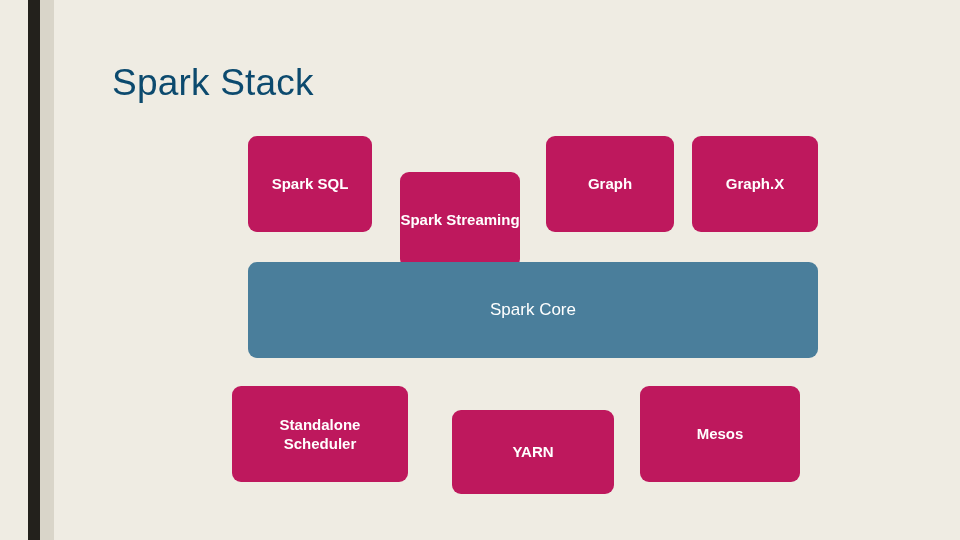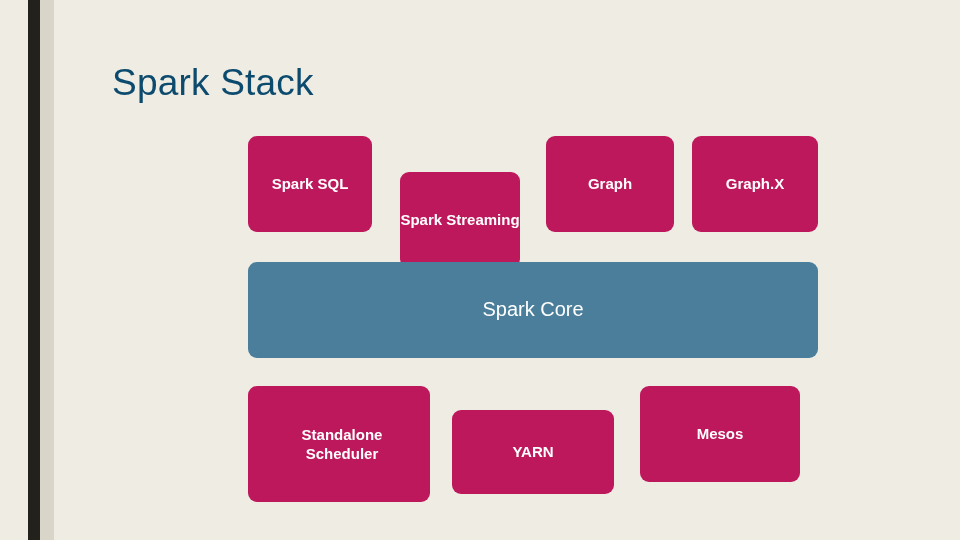--- a/index.html
+++ b/index.html
@@ -52,21 +52,21 @@
     align-items: center;
     justify-content: center;
     text-align: center;
     color: #ffffff;
     line-height: 1.28;
   }
   .box-grey { background: #be185d; font-weight: bold; }
   .box-core { background: #4a7e9b; }
   .lbl { display: block; }
   .core-label {
-    font-size: 20px;
+    font-size: 17px;
   }
   .tier-label {
     font-size: 15px;
   }
 </style>
 </head>
 <body>
 
 <div id="slide">
 
@@ -88,21 +88,21 @@
   </div>
 
   <div class="box box-grey" style="left:692px; top:136px; width:126px; height:96px;">
     <span class="lbl tier-label">Graph.X</span>
   </div>
 
   <div class="box box-core" style="left:248px; top:262px; width:570px; height:96px;">
     <span class="lbl core-label">Spark Core</span>
   </div>
 
-  <div class="box box-grey" style="left:248px; top:386px; width:176px; height:116px;padding-left:6px;">
+  <div class="box box-grey" style="left:232px; top:386px; width:176px; height:96px;">
     <span style="display:block">
       <span class="lbl tier-label">Standalone</span>
       <span class="lbl tier-label">Scheduler</span>
     </span>
   </div>
 
   <div class="box box-grey" style="left:452px; top:386px; width:162px; height:84px;margin-top:24px;">
     <span class="lbl tier-label">YARN</span>
   </div>
 

